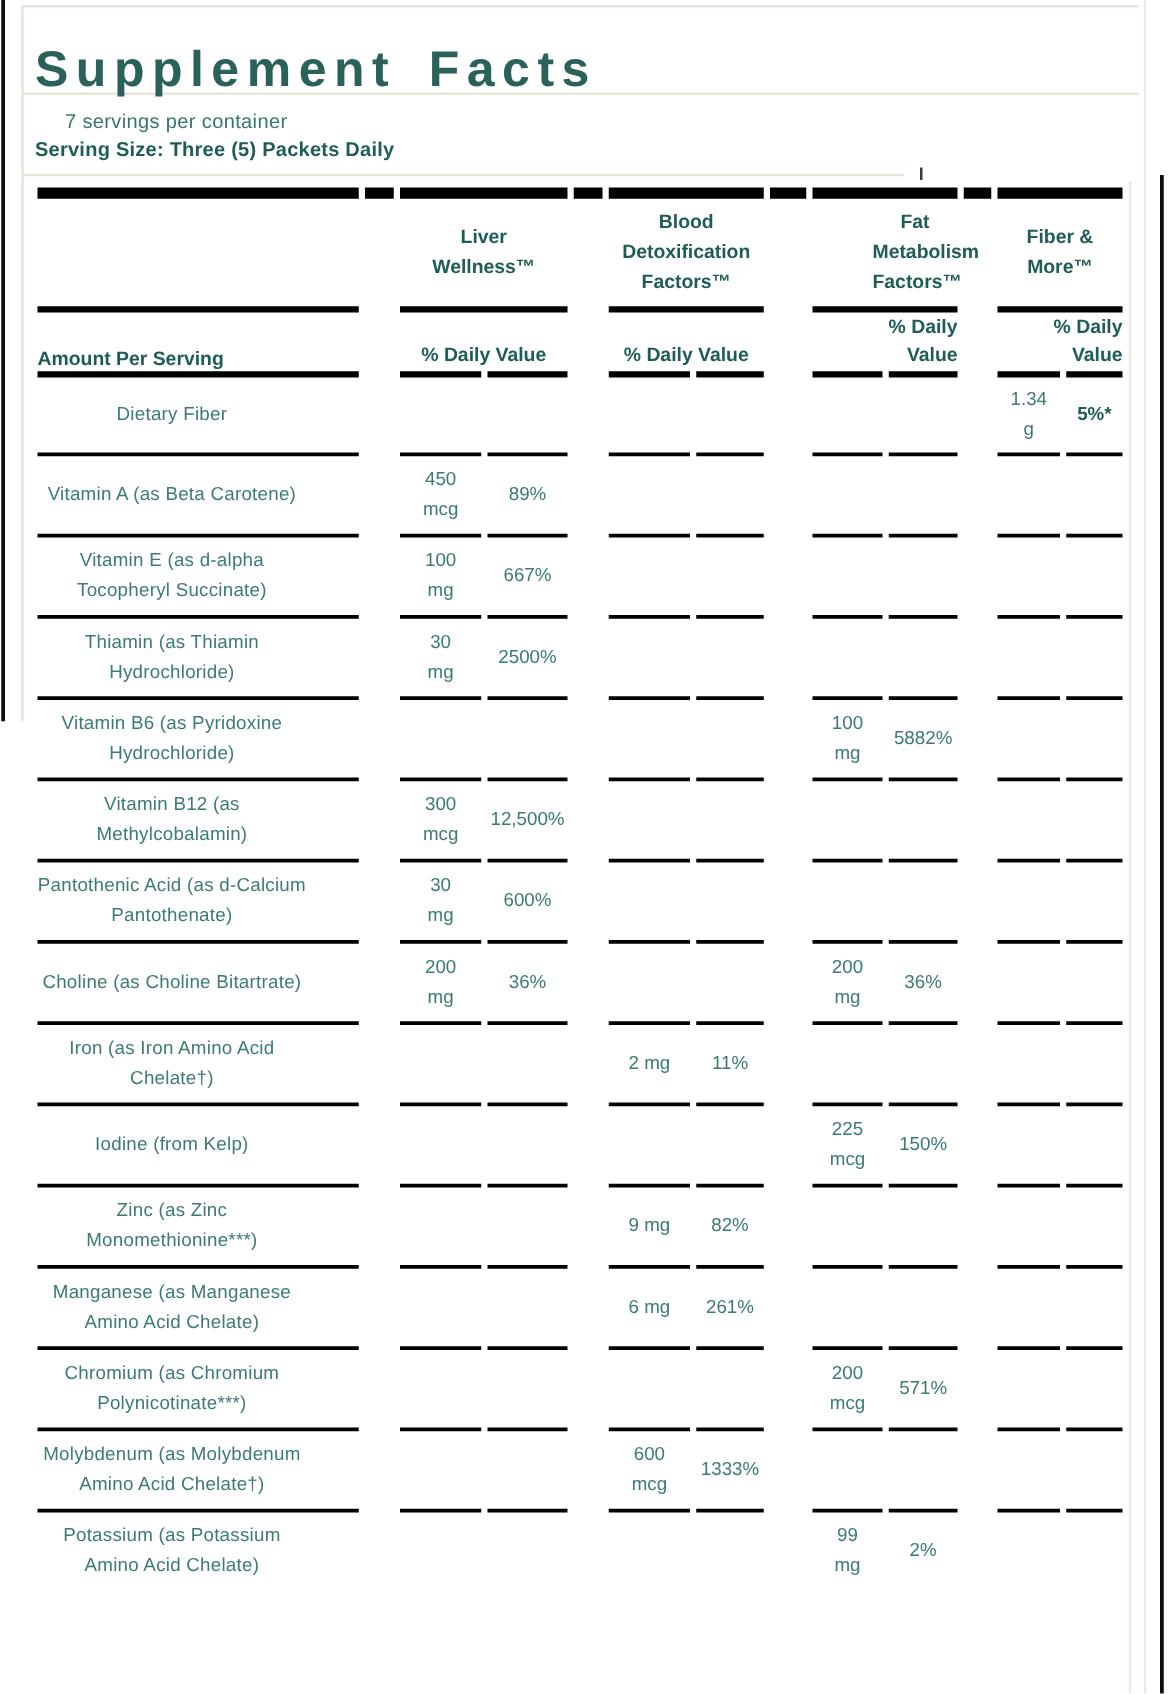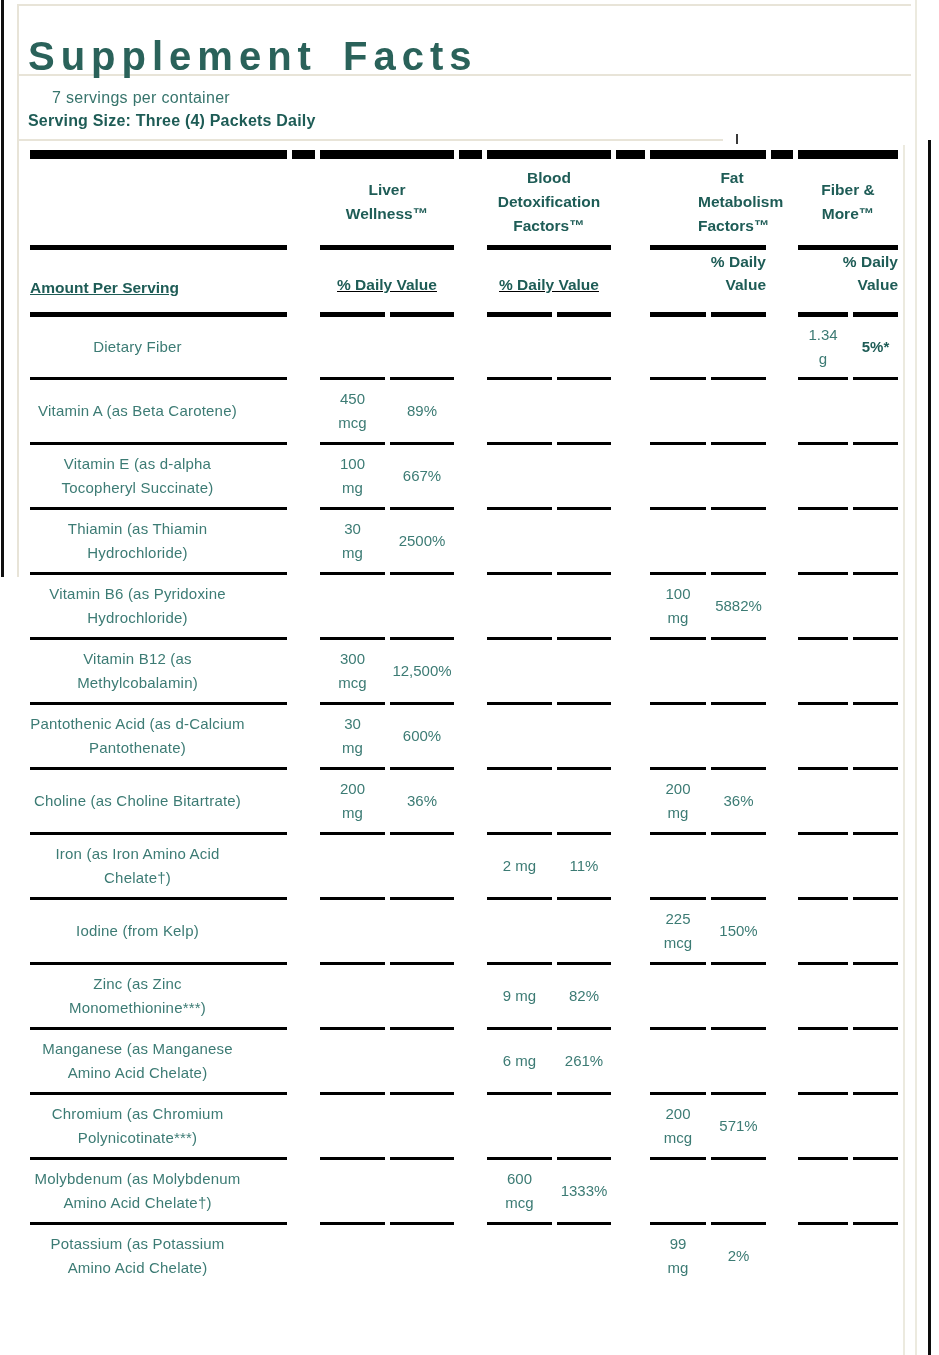--- a/index.html
+++ b/index.html
@@ -32,21 +32,21 @@
   tr.group-header td{border-top:9px solid #000;height:95px;}
   .group-label{
     font-size:15.5px;font-weight:700;color:#1e5c56;line-height:1.55;
     margin:0 auto;text-align:center;
   }
   .gw-liver{max-width:92px;}
   .gw-blood{max-width:114px;}
   .gw-fat{max-width:96px;margin-left:48px;}
   .gw-fiber{max-width:68px;}
 
-  tr.dv-row td{height:50px;vertical-align:bottom;padding-bottom:15px;text-decoration:underline;}
+  tr.dv-row td{height:50px;vertical-align:bottom;}
   tr.dv-row td.data{border-top:5px solid #000;}
   td.aps{
     font-size:15.5px;font-weight:700;color:#1e5c56;
     text-align:left;padding-left:12px;
   }
   .dv-label{font-size:15.5px;font-weight:700;color:#1e5c56;line-height:1.5;}
   td.dv-center{text-align:center;}
   td.dv-right{text-align:right;padding-right:6px;}
   td.dv-right .dv-label{display:inline-block;max-width:70px;text-align:right;}
 
@@ -72,21 +72,21 @@
   <div class="artifact" style="left:17px;top:4px;width:894px;height:2px;background:#e8e4d8;"></div>
   <div class="artifact" style="left:17px;top:74px;width:894px;height:2px;background:#e8e4d8;"></div>
   <div class="artifact" style="left:17px;top:139px;width:706px;height:2px;background:#e8e4d8;"></div>
   <div class="artifact" style="left:736px;top:134px;width:2px;height:10px;background:#3a3a3a;"></div>
   <div class="artifact" style="left:915px;top:0;width:2px;height:1355px;background:#eceadf;"></div>
   <div class="artifact" style="left:903px;top:145px;width:2px;height:1210px;background:#eceadf;"></div>
   <div class="artifact" style="left:928px;top:140px;width:3px;height:1215px;background:#0c0c0c;"></div>
 
   <div class="title">Supplement Facts</div>
   <div class="servings">7 servings per container</div>
-  <div class="serving-size">Serving Size: Three (4) Packets Daily</div>
+  <div class="serving-size">Serving Size: Three (5) Packets Daily</div>
 
   <table class="facts">
     <colgroup>
       <col style="width:257px">
         <col style="width:23px">
       <col style="width:65px">
         <col style="width:64px">
         <col style="width:23px">
       <col style="width:65px">
         <col style="width:54px">

